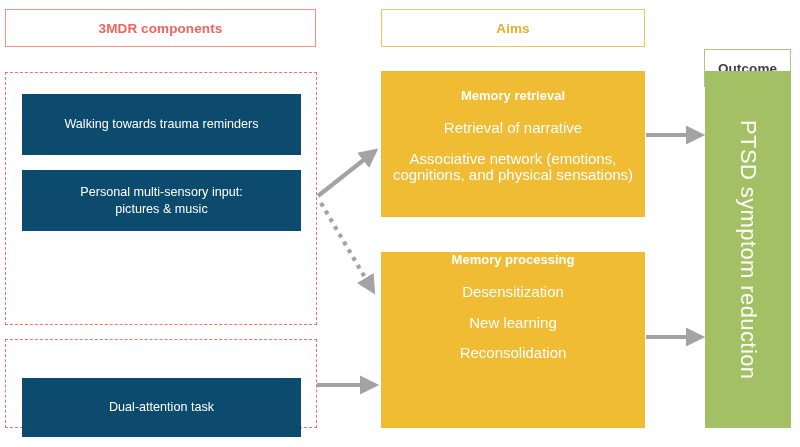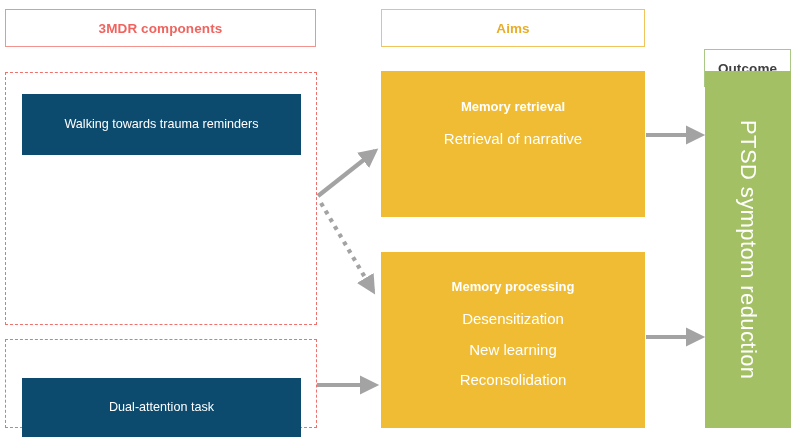--- a/index.html
+++ b/index.html
@@ -84,22 +84,22 @@
     background: #EFBC33;
     left: 381px;
     width: 264px;
     color: #ffffff;
     display: flex;
     flex-direction: column;
     align-items: center;
     text-align: center;
     box-sizing: border-box;
   }
-  #aim-retrieval { top: 71px; height: 146px; padding-top: 28px; }
-  #aim-processing { top: 252px; height: 176px; padding-top: 27px; }
+  #aim-retrieval { top: 71px; height: 146px; padding-top: 17px; }
+  #aim-processing { top: 252px; height: 176px; }
   .aim-title {
     font-weight: bold;
     font-size: 13px;
     margin-bottom: 17px;
   }
   .aim-line {
     font-size: 15px;
     line-height: 16.5px;
     margin-bottom: 14px;
     padding: 0 8px;
@@ -150,29 +150,33 @@
     <span>Outcome</span>
   </div>
 
   <div class="dashed-group" id="group-primary"></div>
   <div class="dashed-group" id="group-secondary"></div>
 
   <div class="comp-box" id="comp-walking">
     <span>Walking towards trauma reminders</span>
   </div>
 
+  <div class="comp-box" id="comp-sensory">
+    <span>Personal multi-sensory input:<br>pictures &amp; music</span>
+  </div>
 
 
   <div class="comp-box" id="comp-dual">
     <span>Dual-attention task</span>
   </div>
 
   <div class="aim-box" id="aim-retrieval">
     <div class="aim-title">Memory retrieval</div>
     <div class="aim-line">Retrieval of narrative</div>
+    <div class="aim-line">Associative network (emotions,<br>cognitions, and physical sensations)</div>
   </div>
 
   <div class="aim-box" id="aim-processing">
     <div class="aim-title">Memory processing</div>
     <div class="aim-line">Desensitization</div>
     <div class="aim-line">New learning</div>
     <div class="aim-line">Reconsolidation</div>
   </div>
 
   <div id="outcome-box">

